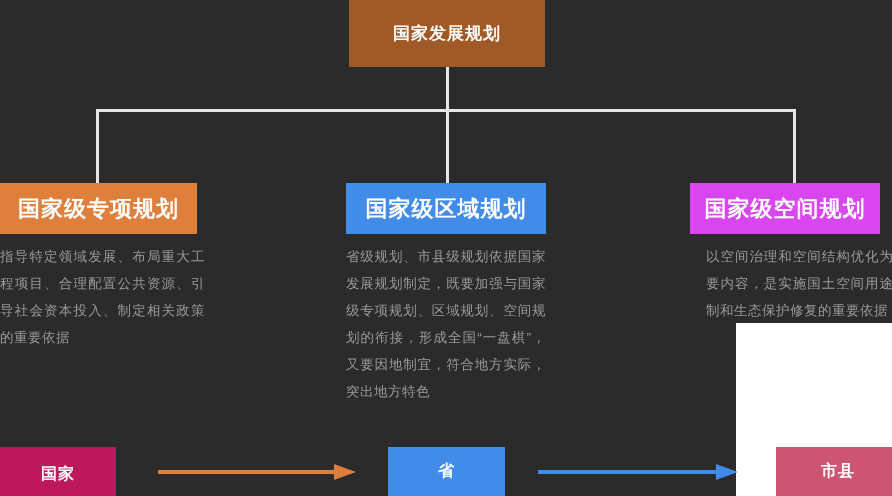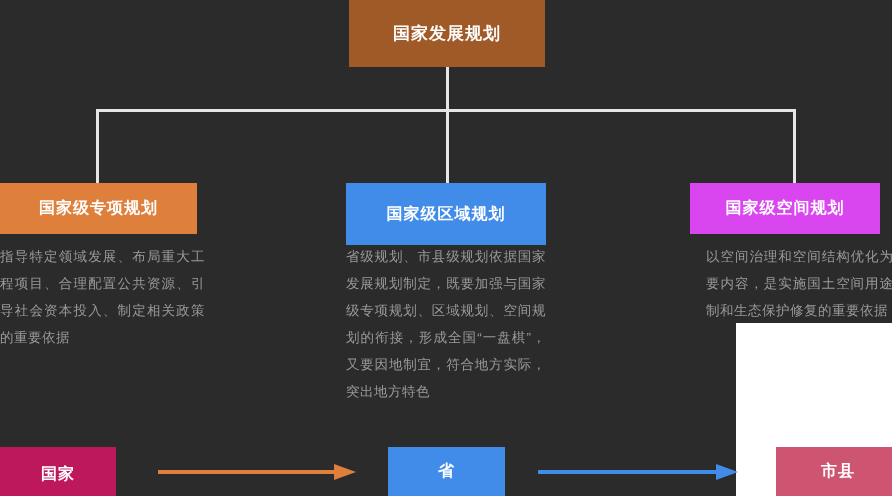--- a/index.html
+++ b/index.html
@@ -46,32 +46,32 @@
   #conn-drop-mid  { left: 446px; top: 109px; height: 76px; }
   #conn-drop-right{ left: 793px; top: 109px; height: 76px; }
 
   
   .node {
     position: absolute;
     display: flex;
     align-items: center;
     justify-content: center;
     color: #ffffff;
-    font-size: 16px;
+    font-size: 22px;
     font-weight: bold;
     letter-spacing: 1px;
     box-sizing: border-box;
   }
 
   #node-root { left: 349px; top: 0;   width: 196px; height: 67px;
                background: #a05a28; font-size: 17px; }
 
   #node-special  { left: 0;   top: 183px; width: 197px; height: 51px;
                    background: #df7f3c; }
-  #node-regional { left: 346px; top: 183px; width: 200px; height: 62px;
+  #node-regional { left: 346px; top: 183px; width: 200px; height: 51px;
                    background: #418ce8; }
   #node-spatial  { left: 690px; top: 183px; width: 190px; height: 51px;
                    background: #d946ef; }
 
   
   .desc {
     position: absolute;
     color: #9a9a9a;
     font-size: 13.5px;
     line-height: 27px;

